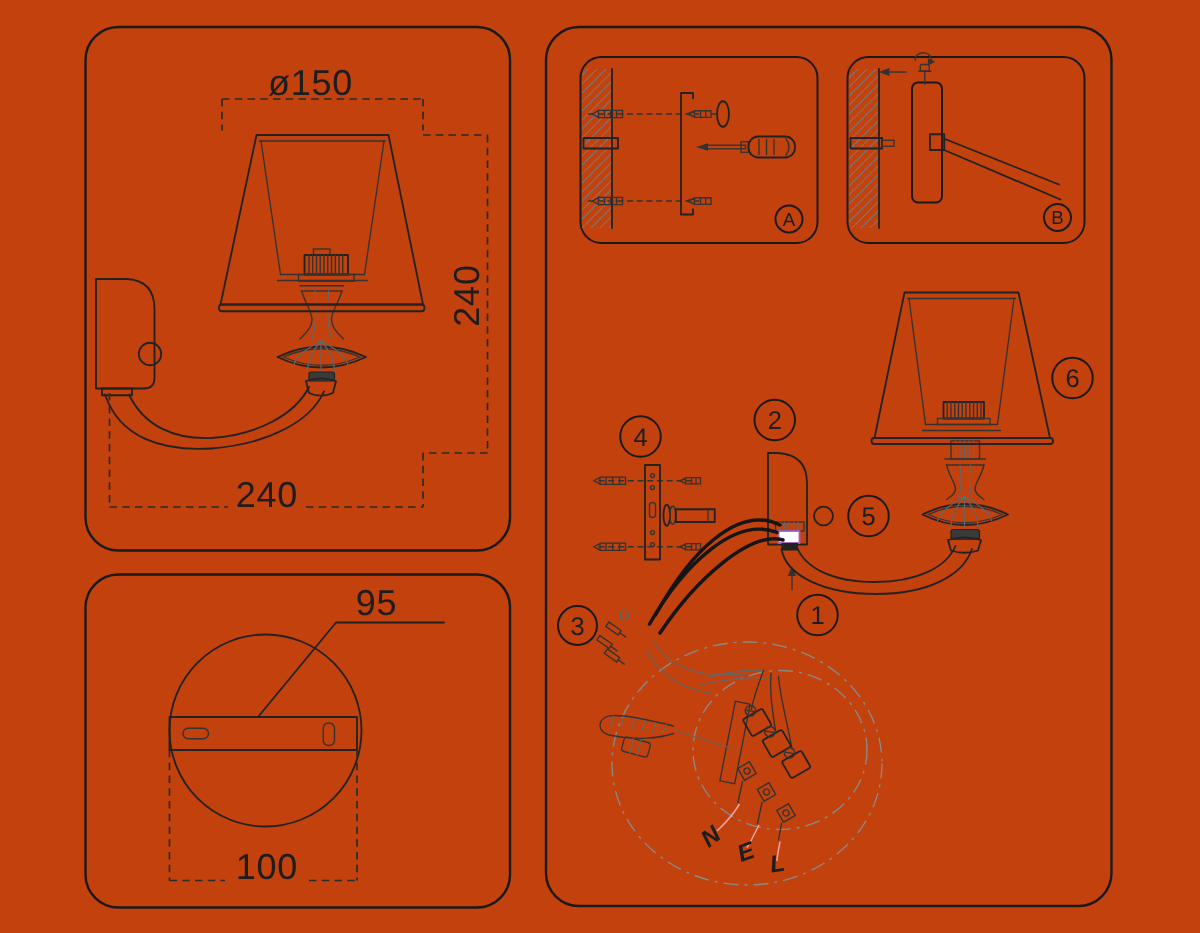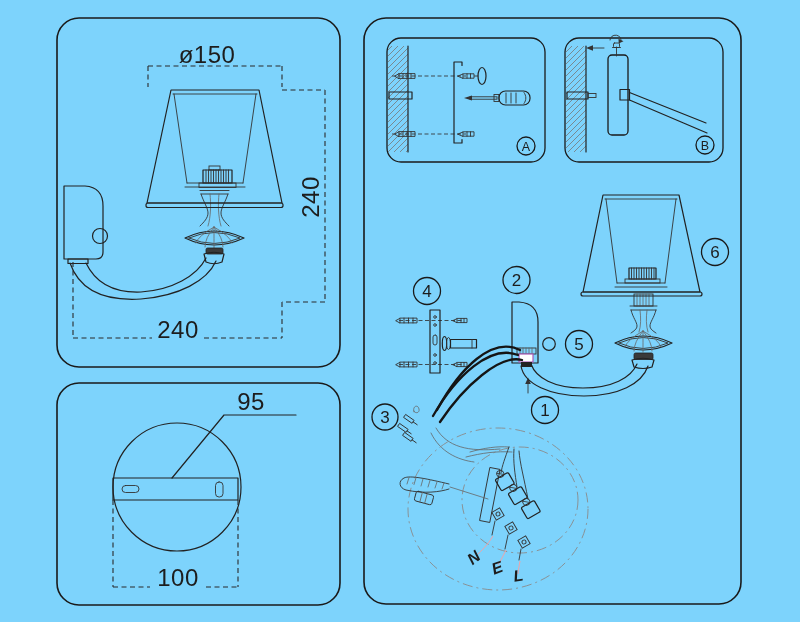--- a/index.html
+++ b/index.html
@@ -1,16 +1,16 @@
 <!DOCTYPE html>
 <html><head>
 <meta charset="utf-8">
 <style>
   html,body{margin:0;padding:0;background:#ffffff;}
-  .stage{position:relative;width:800px;height:622px;background:#7dd3fc;overflow:hidden;
+  .stage{position:relative;width:800px;height:622px;background:#c2410c;overflow:hidden;
          font-family:"Liberation Sans",sans-serif;}
   svg text{fill:#1d1d1d;font-family:"Liberation Sans",sans-serif;}
   .dim-label{font-size:24px;font-weight:400;letter-spacing:.5px;}
   .callout-label{font-size:17px;font-weight:400;}
   .step-label{font-size:12.5px;font-weight:400;}
   .wire-label{font-size:16px;font-style:italic;font-weight:700;}
   .outline{fill:none;stroke:#222;stroke-width:1.2;stroke-linecap:round;stroke-linejoin:round;}
   .thin{fill:none;stroke:#333;stroke-width:0.9;stroke-linecap:round;}
   .faint{fill:none;stroke:#666;stroke-width:0.8;stroke-linecap:round;}
   .dashdim{fill:none;stroke:#2a2a2a;stroke-width:1.1;stroke-dasharray:5 3.5;}

